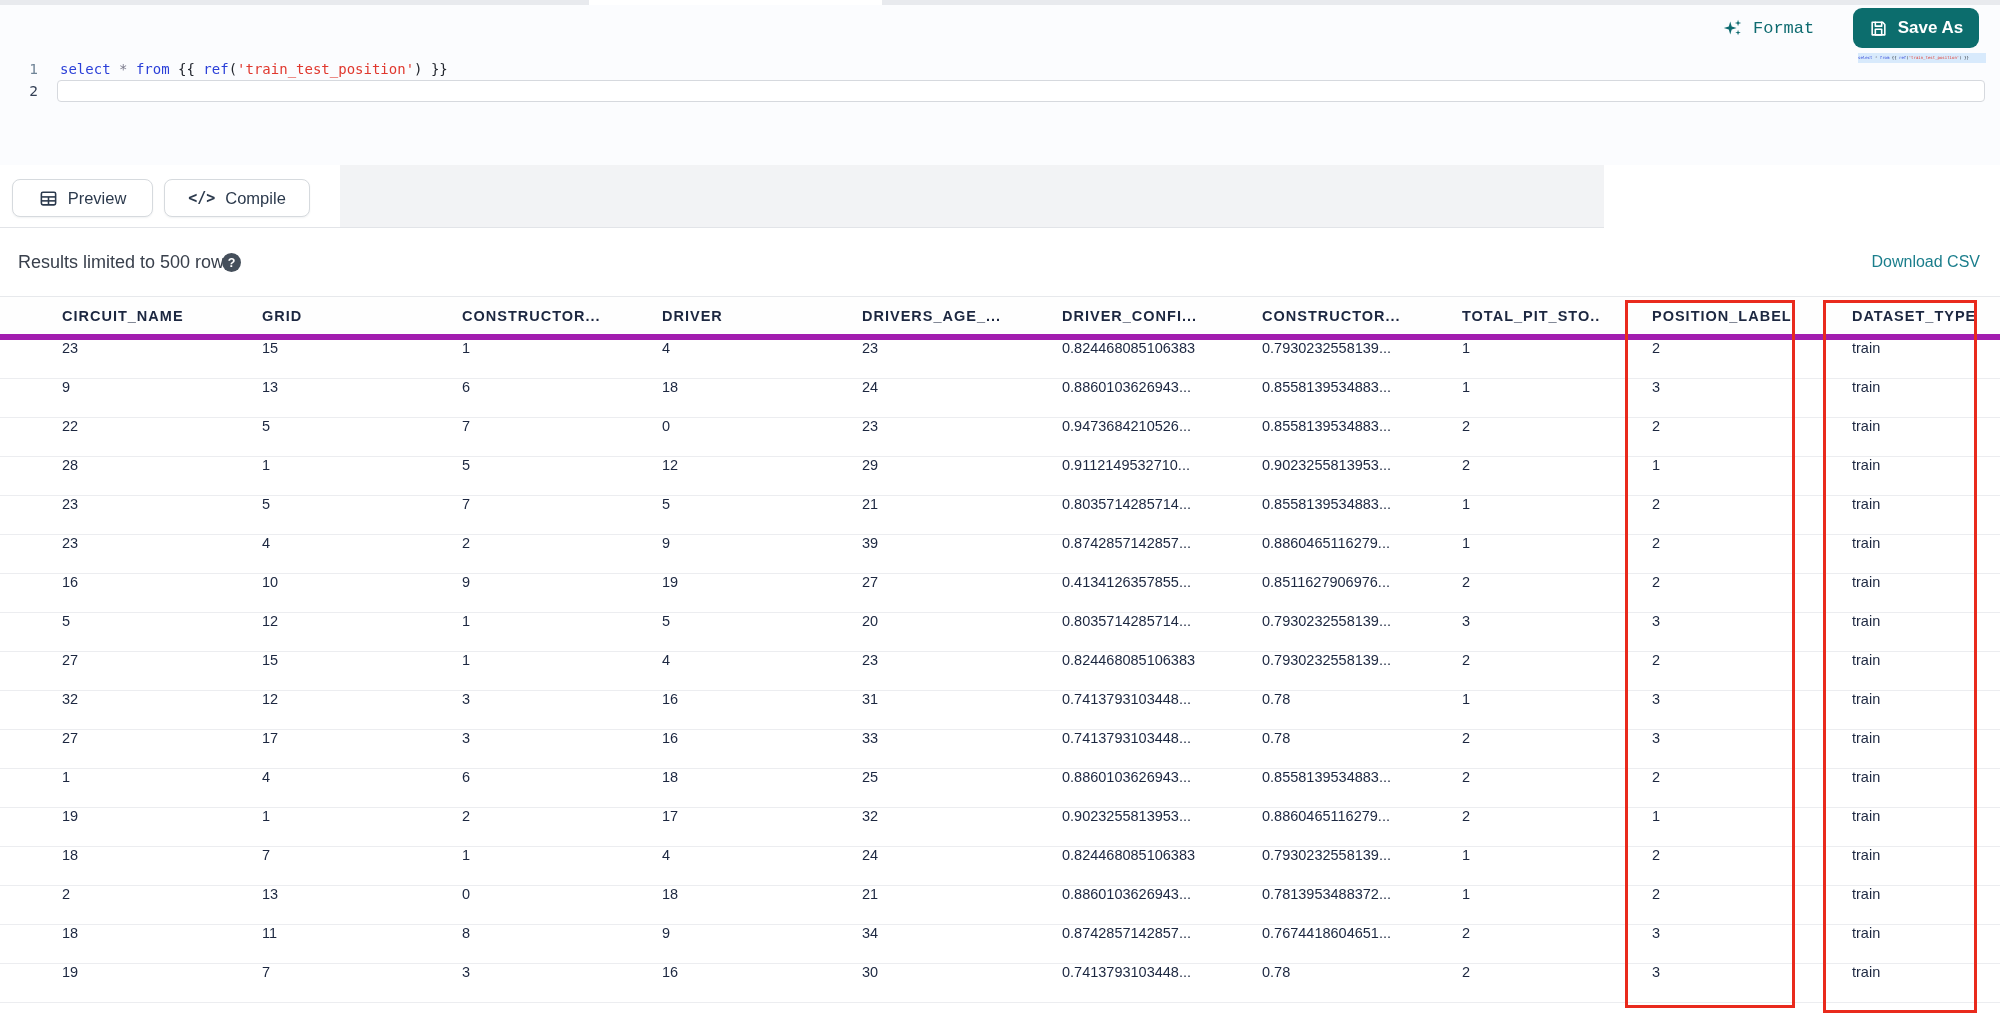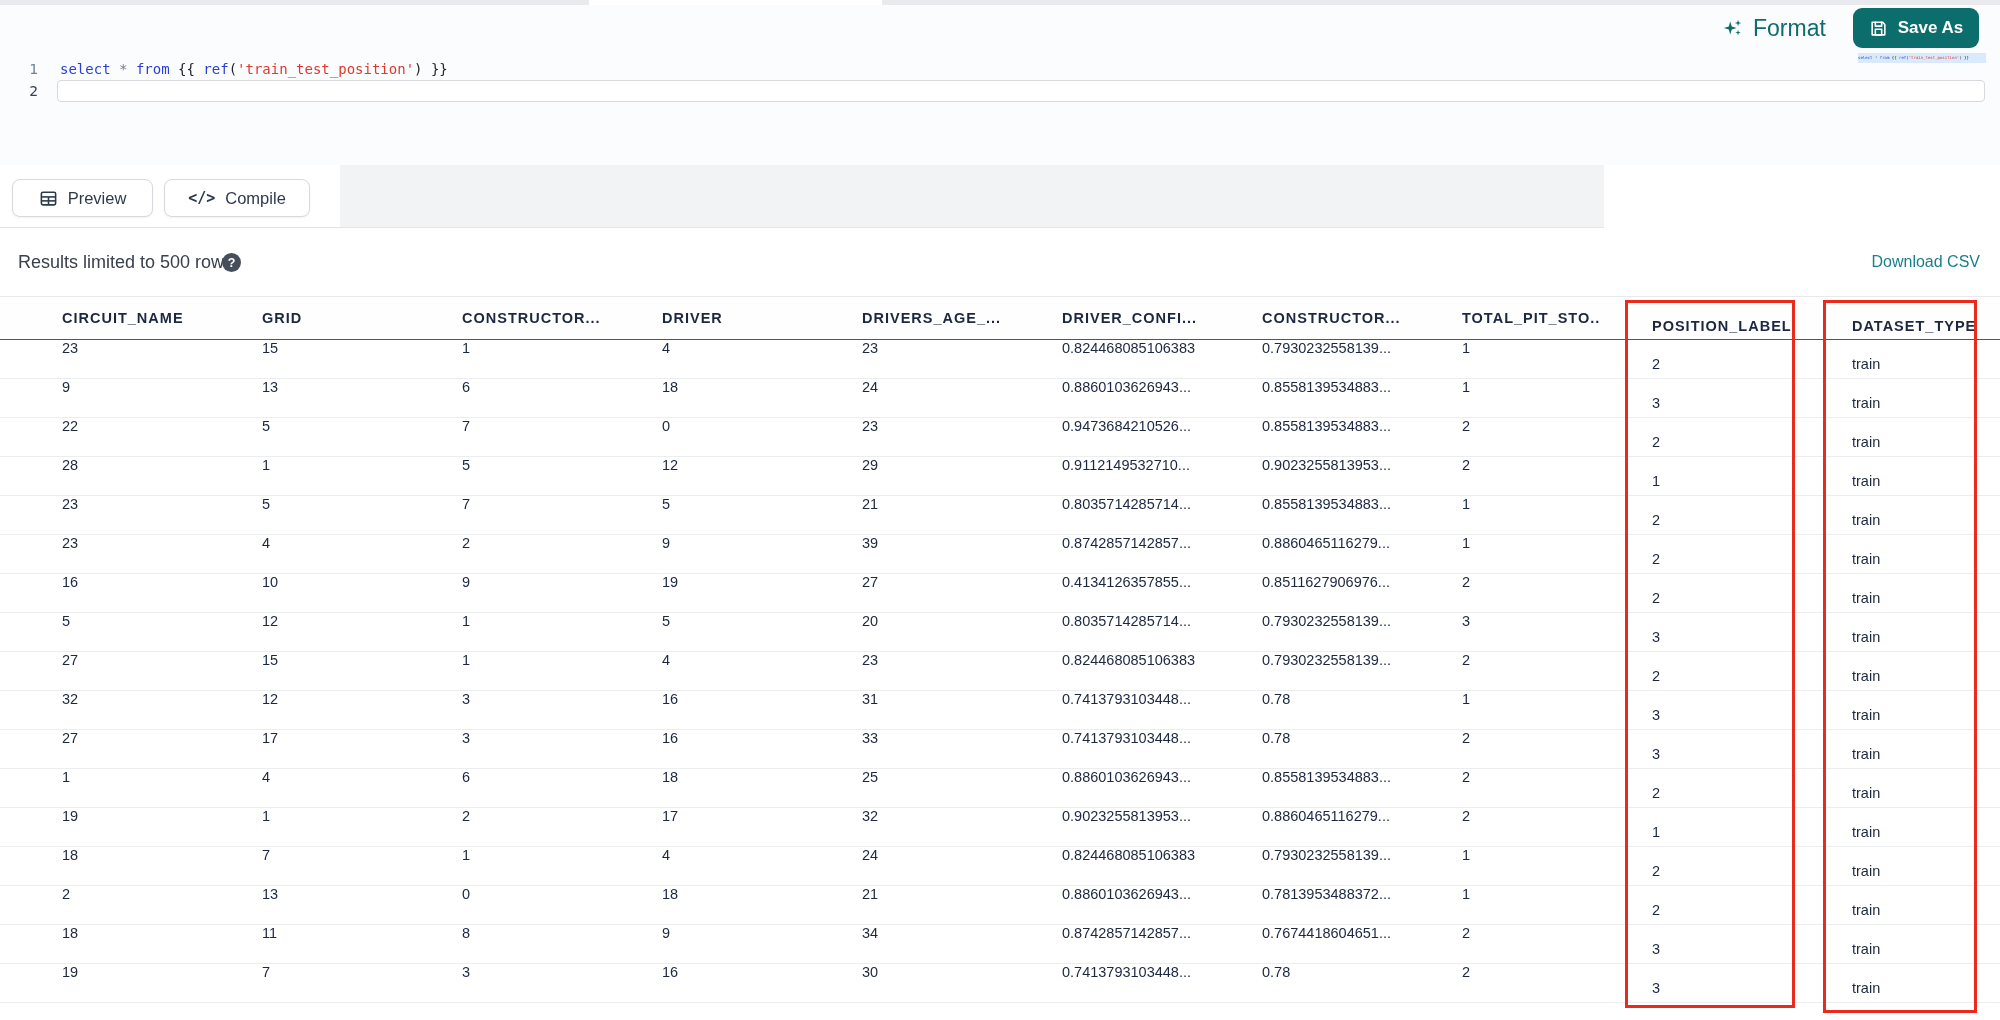--- a/index.html
+++ b/index.html
@@ -19,21 +19,21 @@
   .code-line{position:absolute;left:60px;top:53px;height:22px;line-height:22px;font-family:"DejaVu Sans Mono",monospace;font-size:14px;white-space:pre;}
   .tk-kw{color:#2a3fd8;}
   .tk-op{color:#7a7a8c;}
   .tk-fn{color:#2a3fd8;}
   .tk-str{color:#e0382e;}
   .tk-pl{color:#22262e;}
   .active-line-box{position:absolute;left:57px;right:15px;top:75px;height:22px;border:1px solid #d6d9de;border-radius:4px;background:#ffffff;}
   .minimap{position:absolute;left:1858px;top:48px;width:128px;height:10px;background:#d8eafc;overflow:hidden;white-space:nowrap;font-family:"DejaVu Sans Mono",monospace;font-size:4px;line-height:9px;}
 
   
-  .format-btn{position:absolute;left:1722px;top:7px;height:32px;display:flex;align-items:center;gap:9px;background:transparent;border:none;cursor:pointer;color:#0e6b70;font-family:Liberation Sans, sans-serif;font-size:23px;}
+  .format-btn{position:absolute;left:1722px;top:7px;height:32px;display:flex;align-items:center;gap:9px;background:transparent;border:none;cursor:pointer;color:#0e6b70;font-family:Liberation Mono, monospace;font-size:17px;}
   .saveas-btn{position:absolute;left:1853px;top:3px;width:126px;height:40px;display:flex;align-items:center;justify-content:center;gap:10px;background:#0c6d6d;border:none;border-radius:9px;cursor:pointer;color:#ffffff;font-family:"Liberation Sans",sans-serif;font-size:17px;font-weight:bold;}
 
   
   .toolbar{position:absolute;top:165px;left:0;width:1604px;height:63px;background:#ffffff;border-bottom:1px solid #e2e4e8;}
   .toolbar-gray{position:absolute;top:0;left:340px;right:0;height:62px;background:#f2f3f5;}
   .tool-btn{position:absolute;top:14px;height:38px;display:flex;align-items:center;justify-content:center;gap:10px;background:#ffffff;border:1px solid #d6dade;border-radius:8px;box-shadow:0 1px 2px rgba(20,30,50,.06);cursor:pointer;color:#2c3a4d;font-family:"Liberation Sans",sans-serif;font-size:16.5px;}
   .preview-btn{left:12px;width:141px;}
   .compile-btn{left:164px;width:146px;}
   .compile-glyph{font-family:"DejaVu Sans Mono",monospace;font-weight:bold;font-size:15px;color:#2c3a4d;}
   .rtabs{position:absolute;left:349px;top:0;height:62px;display:flex;}
@@ -42,25 +42,25 @@
   .rtab.active::after{content:"";position:absolute;left:12px;right:12px;bottom:0;height:3px;background:#3c4350;}
 
   
   .results-bar{position:absolute;top:228px;left:0;width:2000px;height:68px;background:#ffffff;}
   .limit-text{position:absolute;left:18px;top:0;height:68px;display:flex;align-items:center;font-size:18px;color:#39404c;}
   .help-icon{position:absolute;left:222px;top:25px;width:19px;height:19px;border-radius:50%;background:#454f5b;color:#ffffff;font-size:12.5px;font-weight:bold;display:flex;align-items:center;justify-content:center;cursor:pointer;}
   .download-link{position:absolute;right:20px;top:0;height:68px;display:flex;align-items:center;font-size:16px;color:#1b7e8c;cursor:pointer;text-decoration:none;}
 
   
   .table-wrap{position:absolute;top:296px;left:0;width:2000px;height:724px;background:#ffffff;}
-  .header-row{display:flex;height:44px;align-items:center;border-top:1px solid #e7e9ec;border-bottom:1px solid #a21caf;background:#fefefe;}
+  .header-row{display:flex;height:44px;align-items:center;border-top:1px solid #e7e9ec;border-bottom:6px solid #a21caf;background:#fefefe;}
   .hcell{font-size:13.5px;font-weight:bold;letter-spacing:1px;color:#5a6473;}
   .trow{display:flex;height:39px;align-items:flex-start;border-bottom:1px solid #ecedf0;background:#ffffff;}
   .cell{flex:0 0 200px;width:200px;padding-left:62px;white-space:nowrap;overflow:hidden;font-size:14.5px;color:#1c2740;}
-  .cell:nth-child(9),.cell:nth-child(10){padding-left:52px;margin-top:16px;}
+  .cell:nth-child(9),.cell:nth-child(10){padding-left:52px;}
   .hl-box{position:absolute;border:3px solid #e92a1d;pointer-events:none;}
   .hl-box-1{left:1625px;top:4px;width:170px;height:708px;}
   .hl-box-2{left:1823px;top:4px;width:154px;height:713px;}
 
   svg{display:block;}
 </style>
 </head>
 <body>
 
 <div class="page">

